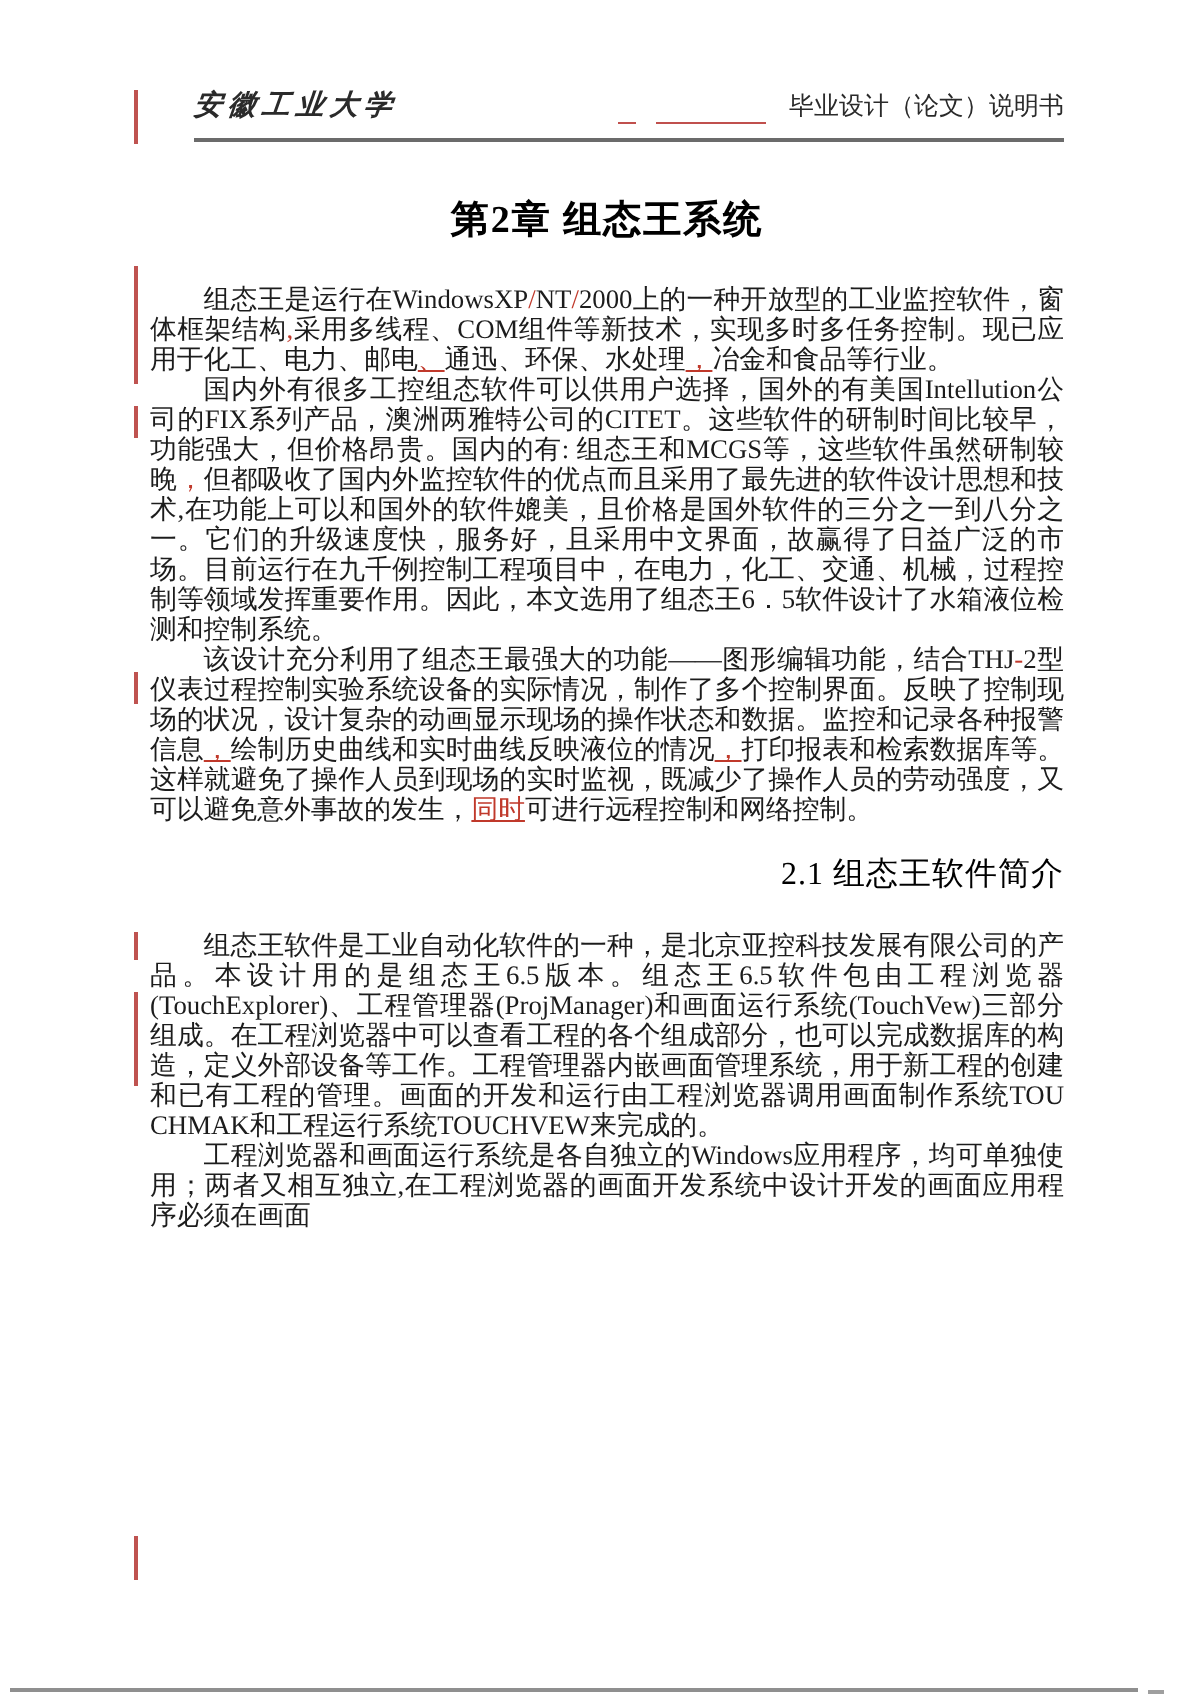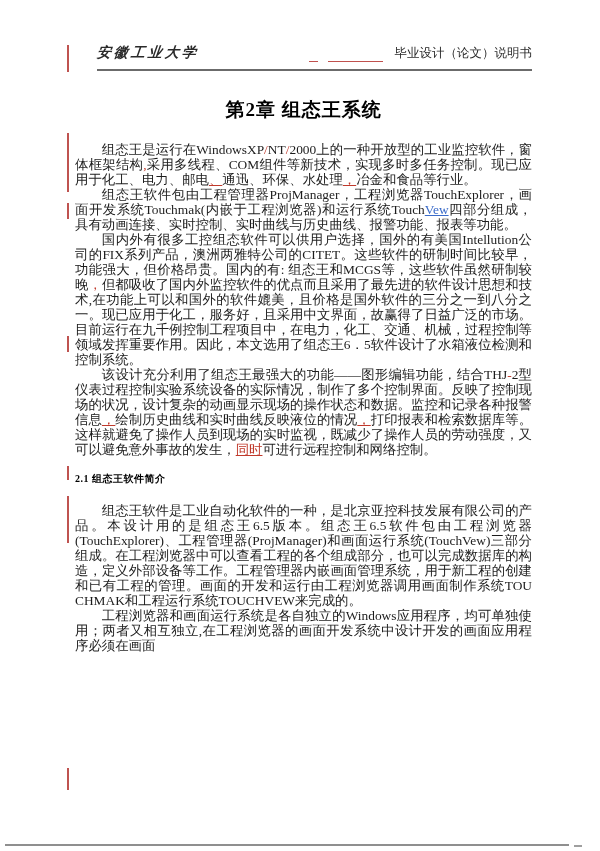--- a/index.html
+++ b/index.html
@@ -37,23 +37,24 @@
     letter-spacing:1px;
   }
   .body-text{margin-top:19px;}
   p.para{
     margin:0;
     font-size:13.4px;line-height:15px;
     text-align:justify;
     text-indent:2em;
   }
   .section-heading{
-    font-size:10px;font-weight:bold;color:#000;
+    font-size:16px;font-weight:normal;color:#000;
     margin:15px 0 17px 0;
     letter-spacing:0.5px;
+    text-align:right;
   }
   
   .seg-red{color:#c0392b;}
   .seg-redul{color:#c0392b;text-decoration:underline;text-decoration-color:#c0392b;}
   .seg-blueul{color:#3a6bc9;text-decoration:underline;text-decoration-color:#3a6bc9;}
   
   .rev-bar{position:absolute;left:67px;width:2px;background:#bf5350;}
   .rb1{top:45px;height:27px;}
   .rb2{top:133px;height:59px;}
   .rb3{top:203px;height:16px;}
@@ -86,22 +87,21 @@
         <span class="ul-mark ul-short"></span>
         <span class="ul-mark ul-long"></span>
         <span>毕业设计（论文）说明书</span>
       </span>
     </div>
 
     <h1 class="chapter-title">第2章 组态王系统</h1>
 
     <div class="body-text">
       <p class="para"><span>组态王是运行在WindowsXP</span><span class="seg-red">/</span><span>NT</span><span class="seg-red">/</span><span>2000上的一种开放型的工业监控软件，窗体框架结构</span><span class="seg-red">,</span><span>采用多线程、COM组件等新技术，实现多时多任务控制。现已应用于化工、电力、邮电</span><span class="seg-redul">、</span><span>通迅、环保、水处理</span><span class="seg-redul">，</span><span>冶金和食品等行业。</span></p>
-      <p class="para"><span>组态王软件包由工程管理器ProjManager，工程浏览器TouchExplorer，画面开发系统Touchmak(内嵌于工程浏览器)和运行系统Touch</span><span class="seg-blueul">Vew</span><span>四部分组成，具有动画连接、实时控制、实时曲线与历史曲线、报警功能、报表等功能。</span></p>
-      <p class="para"><span>国内外有很多工控组态软件可以供用户选择，国外的有美国Intellution公司的FIX系列产品，澳洲两雅特公司的CITET。这些软件的研制时间比较早，功能强大，但价格昂贵。国内的有: 组态王和MCGS等，这些软件虽然研制较晚</span><span class="seg-red">，</span><span>但都吸收了国内外监控软件的优点而且采用了最先进的软件设计思想和技术,在功能上可以和国外的软件媲美，且价格是国外软件的三分之一到八分之一。现已应用于化工，服务好，且采用中文界面，故赢得了日益广泛的市场。目前运行在九千例控制工程项目中，在电力，化工、交通、机械，过程控制等领域发挥重要作用。因此，本文选用了组态王6．5软件设计了水箱液位检测和控制系统。</span></p>
+      <p class="para"><span>国内外有很多工控组态软件可以供用户选择，国外的有美国Intellution公司的FIX系列产品，澳洲两雅特公司的CITET。这些软件的研制时间比较早，功能强大，但价格昂贵。国内的有: 组态王和MCGS等，这些软件虽然研制较晚</span><span class="seg-red">，</span><span>但都吸收了国内外监控软件的优点而且采用了最先进的软件设计思想和技术,在功能上可以和国外的软件媲美，且价格是国外软件的三分之一到八分之一。它们的升级速度快，服务好，且采用中文界面，故赢得了日益广泛的市场。目前运行在九千例控制工程项目中，在电力，化工、交通、机械，过程控制等领域发挥重要作用。因此，本文选用了组态王6．5软件设计了水箱液位检测和控制系统。</span></p>
       <p class="para"><span>该设计充分利用了组态王最强大的功能——图形编辑功能，结合THJ</span><span class="seg-red">-</span><span>2型仪表过程控制实验系统设备的实际情况，制作了多个控制界面。反映了控制现场的状况，设计复杂的动画显示现场的操作状态和数据。监控和记录各种报警信息</span><span class="seg-redul">，</span><span>绘制历史曲线和实时曲线反映液位的情况</span><span class="seg-redul">，</span><span>打印报表和检索数据库等。这样就避免了操作人员到现场的实时监视，既减少了操作人员的劳动强度，又可以避免意外事故的发生，</span><span class="seg-redul">同时</span><span>可进行远程控制和网络控制。</span></p>
 
       <h2 class="section-heading">2.1 组态王软件简介</h2>
 
       <p class="para"><span>组态王软件是工业自动化软件的一种，是北京亚控科技发展有限公司的产品。本设计用的是组态王6.5版本。组态王6.5软件包由工程浏览器(TouchExplorer)、工程管理器(ProjManager)和画面运行系统(TouchVew)三部分组成。在工程浏览器中可以查看工程的各个组成部分，也可以完成数据库的构造，定义外部设备等工作。工程管理器内嵌画面管理系统，用于新工程的创建和已有工程的管理。画面的开发和运行由工程浏览器调用画面制作系统TOU CHMAK和工程运行系统TOUCHVEW来完成的。</span></p>
       <p class="para"><span>工程浏览器和画面运行系统是各自独立的Windows应用程序，均可单独使用；两者又相互独立,在工程浏览器的画面开发系统中设计开发的画面应用程序必须在画面</span></p>
     </div>
 
   </div>
 

